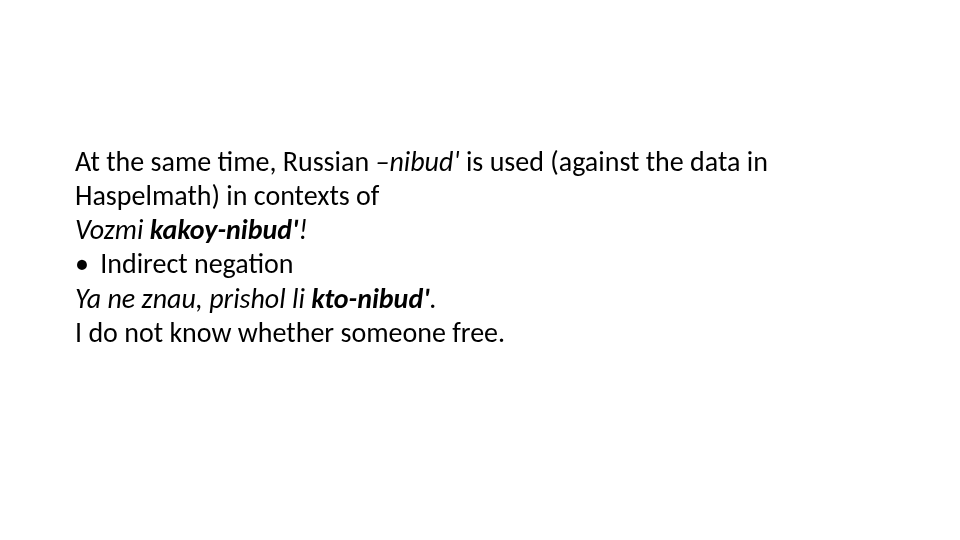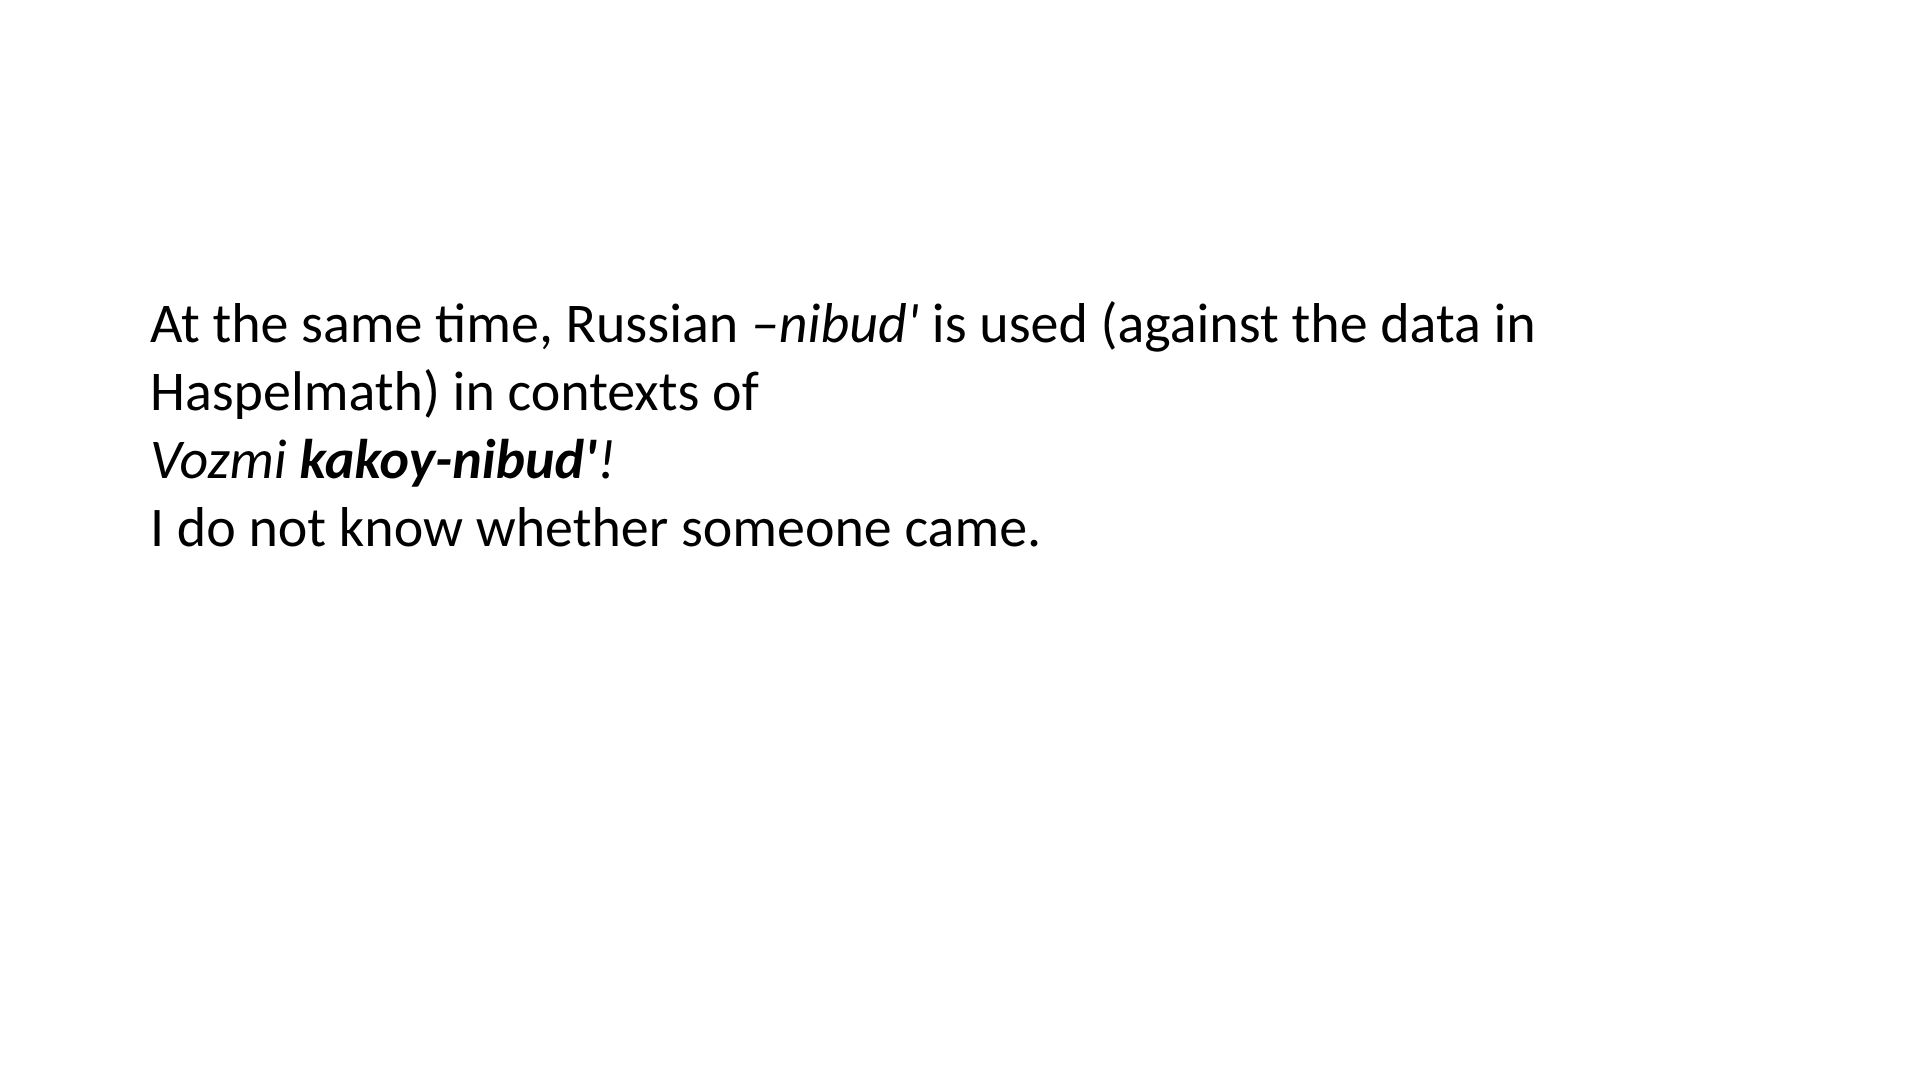--- a/index.html
+++ b/index.html
@@ -42,20 +42,26 @@
     <div class="row">
       <span>At the same time, Russian </span><span class="italic">–nibud'</span><span> is used (against the data in Haspelmath) in contexts of</span>
     </div>
 
 
     <div class="row italic">
       <span>Vozmi </span><span class="bolditalic">kakoy-nibud'</span><span>!</span>
     </div>
 
 
+    <div class="row">
+      <span class="bullet-dot">•</span><span>Indirect negation</span>
+    </div>
 
+    <div class="row italic">
+      <span>Ya ne znau, prishol li </span><span class="bolditalic">kto-nibud'</span><span>.</span>
+    </div>
 
     <div class="row">
-      <span>I do not know whether someone came.</span>
+      <span>I do not know whether someone free.</span>
     </div>
 
   </div>
 </div>
 
 </body></html>

